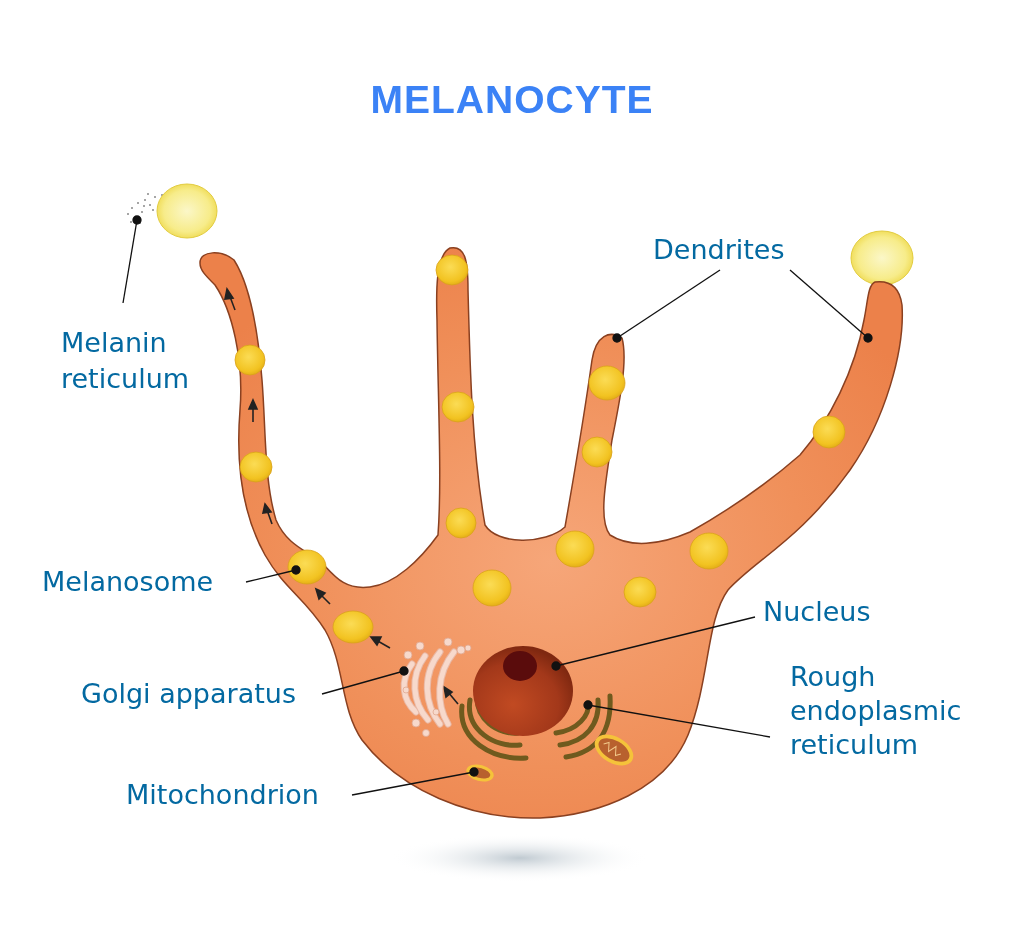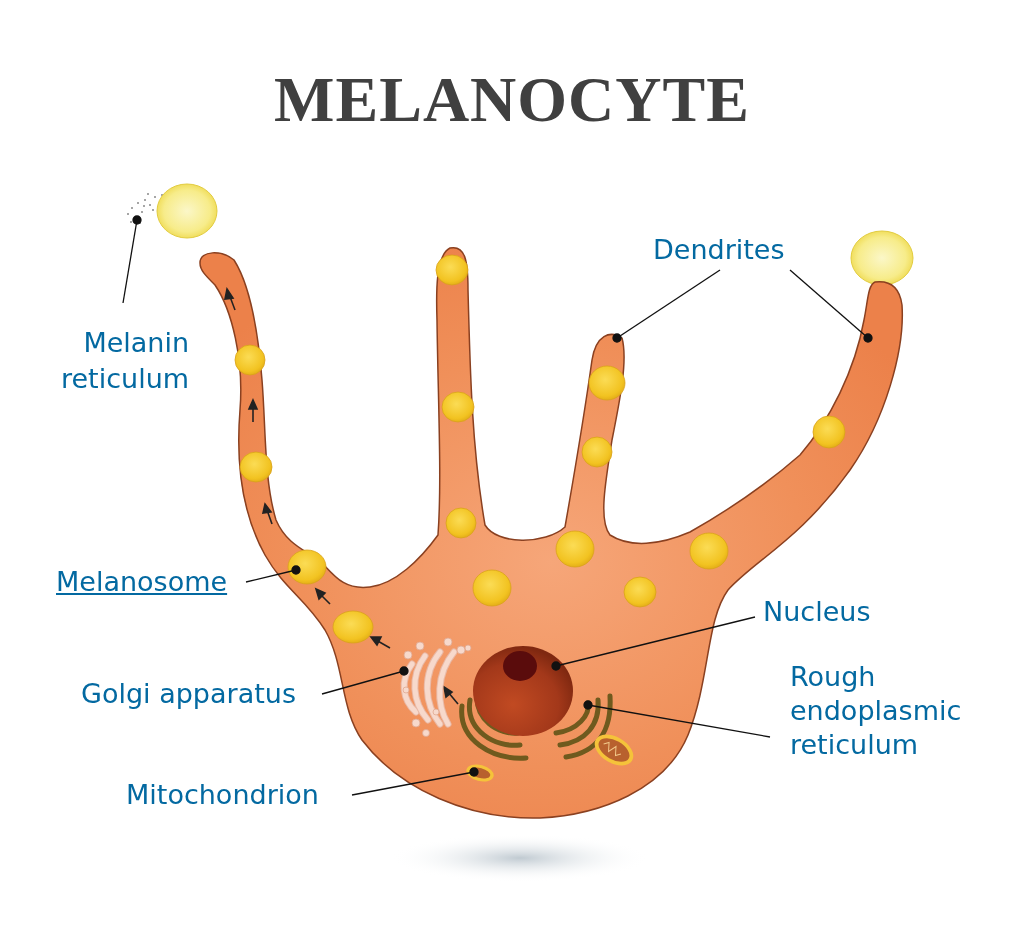--- a/index.html
+++ b/index.html
@@ -1,17 +1,17 @@
 <!DOCTYPE html>
 <html><head>
 <meta charset="utf-8">
 <style>
   html,body{margin:0;padding:0;background:#ffffff;}
   body{width:1024px;height:934px;position:relative;overflow:hidden;font-family:"DejaVu Sans","Liberation Sans",sans-serif;}
-  .title{position:absolute;left:0;width:1024px;top:68px;text-align:center;font-family:Liberation Serif, serif;font-weight:bold;font-size:64px;letter-spacing:1px;color:#404040;line-height:64px;}
+  .title{position:absolute;left:0;width:1024px;top:68px;text-align:center;font-family:Liberation Sans, sans-serif;font-weight:bold;font-size:39px;letter-spacing:1px;color:#3b82f6;line-height:64px;}
   svg.diagram{position:absolute;left:0;top:0;}
   .label{position:absolute;font-family:"DejaVu Sans",sans-serif;font-size:27px;color:#0369a1;line-height:36px;white-space:nowrap;}
 </style>
 </head>
 <body>
 
 <div class="title">MELANOCYTE</div>
 
 <svg class="diagram" width="1024" height="934" viewBox="0 0 1024 934" xmlns="http://www.w3.org/2000/svg">
   <defs>
@@ -185,26 +185,26 @@
       <circle cx="556" cy="666" r="4"></circle>
     <line x1="322" y1="694" x2="404" y2="671"></line>
       <circle cx="404" cy="671" r="4"></circle>
     <line x1="770" y1="737" x2="588" y2="705"></line>
       <circle cx="588" cy="705" r="4"></circle>
     <line x1="352" y1="795" x2="474" y2="772"></line>
       <circle cx="474" cy="772" r="4"></circle>
   </g>
 </svg>
 
-<div class="label" style="left:61px;top:325px;text-align:right;">
+<div class="label" style="left:61px;top:325px;">
   <div>Melanin</div>
   <div>reticulum</div>
 </div>
 <div class="label" style="left:653px;top:232px;">Dendrites</div>
-<div class="label" style="left:56px;top:564px;text-decoration:underline;">Melanosome</div>
+<div class="label" style="left:42px;top:564px;">Melanosome</div>
 <div class="label" style="left:763px;top:594px;">Nucleus</div>
 <div class="label" style="left:81px;top:676px;">Golgi apparatus</div>
 <div class="label" style="left:790px;top:660px;line-height:34px;">
   <div>Rough</div>
   <div>endoplasmic</div>
   <div>reticulum</div>
 </div>
 <div class="label" style="left:110px;top:777px;margin-left:16px;">Mitochondrion</div>
 
 </body></html>

